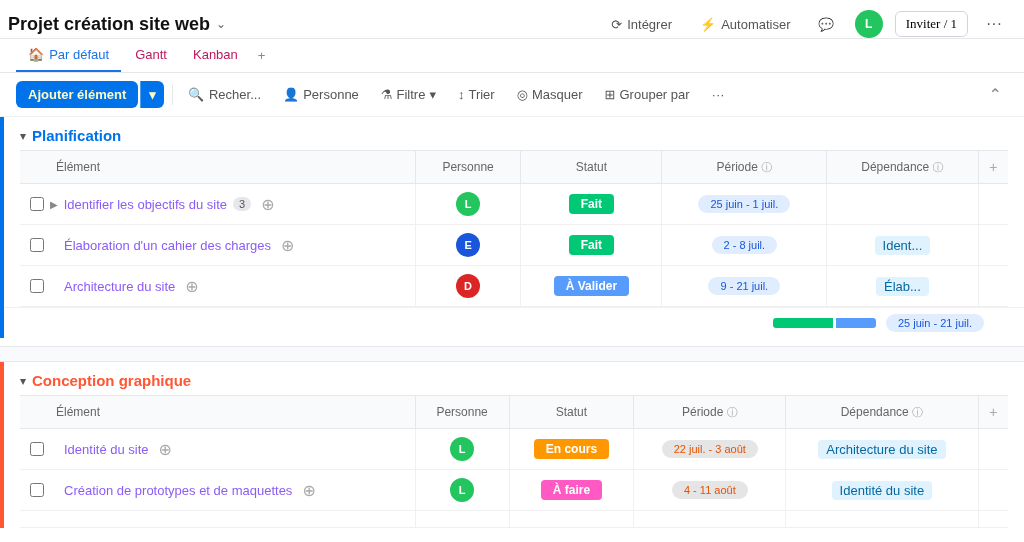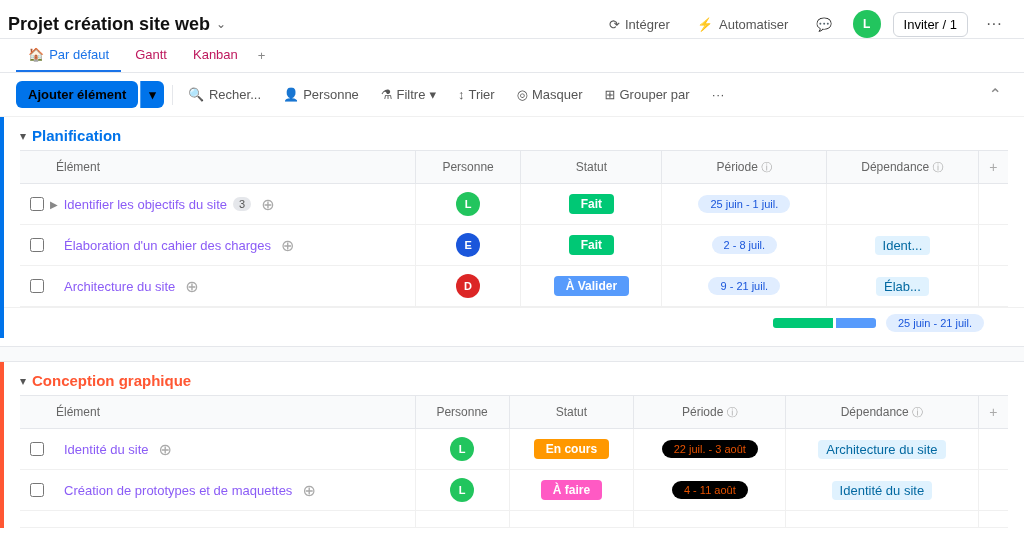--- a/index.html
+++ b/index.html
@@ -6,32 +6,32 @@
     body { font-family: -apple-system, BlinkMacSystemFont, 'Segoe UI', sans-serif; font-size: 13px; background: #fff; color: #333; overflow: hidden; }
 
     
     .top-header { display: flex; align-items: center; justify-content: space-between; padding: 10px 16px 0 8px; border-bottom: 1px solid #e5e7eb; }
     .project-title-area { display: flex; align-items: center; gap: 6px; }
     .project-title { font-size: 18px; font-weight: 700; color: #111; }
     .chevron-down { color: #666; font-size: 12px; cursor: pointer; }
     .header-actions { display: flex; align-items: center; gap: 12px; }
     .header-btn { display: flex; align-items: center; gap: 5px; color: #555; font-size: 13px; cursor: pointer; padding: 4px 8px; border-radius: 4px; border: none; background: none; }
     .avatar-green { width: 28px; height: 28px; border-radius: 50%; background: #22c55e; display: flex; align-items: center; justify-content: center; color: white; font-size: 12px; font-weight: 600; }
-    .invite-btn { display: flex; align-items: center; gap: 4px; border: 1px solid #d1d5db; border-radius: 6px; padding: 4px 10px; font-size: 13px; cursor: pointer; background: white; }
+    .invite-btn { display: flex; align-items: center; gap: 4px; border: 1px solid #d1d5db; border-radius: 6px; padding: 4px 10px; font-size: 13px; cursor: pointer; background: white; font-family: Liberation Serif, serif; }
     .more-btn { cursor: pointer; color: #555; padding: 4px 6px; border-radius: 4px; border: none; background: none; font-size: 16px; }
 
     
     .tabs-bar { display: flex; align-items: center; gap: 2px; padding: 0 16px; border-bottom: 1px solid #e5e7eb; }
     .tab { padding: 8px 12px; cursor: pointer; font-size: 13px; color: #be185d; border-bottom: 2px solid transparent; display: flex; align-items: center; gap: 5px; }
     .tab.active { color: #1a73e8; border-bottom: 2px solid #1a73e8; font-weight: 500; }
     .tab-add { color: #888; padding: 8px 6px; cursor: pointer; }
 
     
     .toolbar { display: flex; align-items: center; gap: 6px; padding: 8px 16px; border-bottom: 1px solid #f0f0f0; }
-    .add-btn { background: #0073ea; color: #000000; border: none; border-radius: 6px; padding: 6px 12px; font-size: 13px; font-weight: 600; cursor: pointer; display: flex; align-items: center; gap: 4px; }
+    .add-btn { background: #0073ea; color: #fef9c3; border: none; border-radius: 6px; padding: 6px 12px; font-size: 13px; font-weight: 600; cursor: pointer; display: flex; align-items: center; gap: 4px; }
     .toolbar-separator { width: 1px; height: 20px; background: #e5e7eb; margin: 0 2px; }
     .toolbar-action { display: flex; align-items: center; gap: 4px; color: #555; font-size: 13px; cursor: pointer; padding: 4px 8px; border-radius: 4px; border: none; background: none; }
     .toolbar-spacer { flex: 1; }
     .collapse-btn { color: #888; cursor: pointer; font-size: 16px; padding: 4px 6px; border: none; background: none; }
 
     
     .main-content { overflow-y: auto; height: calc(542px - 110px); }
     .section-header { display: flex; align-items: center; gap: 6px; padding: 10px 16px 6px 16px; }
     .section-chevron { cursor: pointer; color: #555; font-size: 12px; }
     .section-title { font-size: 15px; font-weight: 700; }
@@ -67,21 +67,21 @@
 
     
     .status-badge { border-radius: 4px; padding: 3px 12px; font-size: 12px; font-weight: 600; color: white; text-align: right; white-space: nowrap; display: inline-block; }
     .status-fait { background: #00c875; }
     .status-valider { background: #579bfc; }
     .status-en-cours { background: #ff9800; }
     .status-a-faire { background: #ff5ac4; }
 
     
     .period-badge { background: #e0edff; color: #1a56db; border-radius: 20px; padding: 3px 12px; font-size: 11px; font-weight: 500; text-align: center; white-space: nowrap; display: inline-block; }
-    .period-badge.orange { background: #000000; color: #e65100; }
+    .period-badge.orange { background: #e5e5e5; color: #e65100; }
 
     
     .dep-badge { background: #e0f2fe; color: #0369a1; border-radius: 4px; padding: 2px 8px; font-size: 13px; white-space: nowrap; display: inline-block; }
 
     
     .add-row td { color: #888; font-size: 13px; cursor: pointer; padding: 6px 10px; }
 
     
     .section-container { border-left: 4px solid; margin-bottom: 8px; }
     .section-container.planification { border-left-color: #0073ea; }

